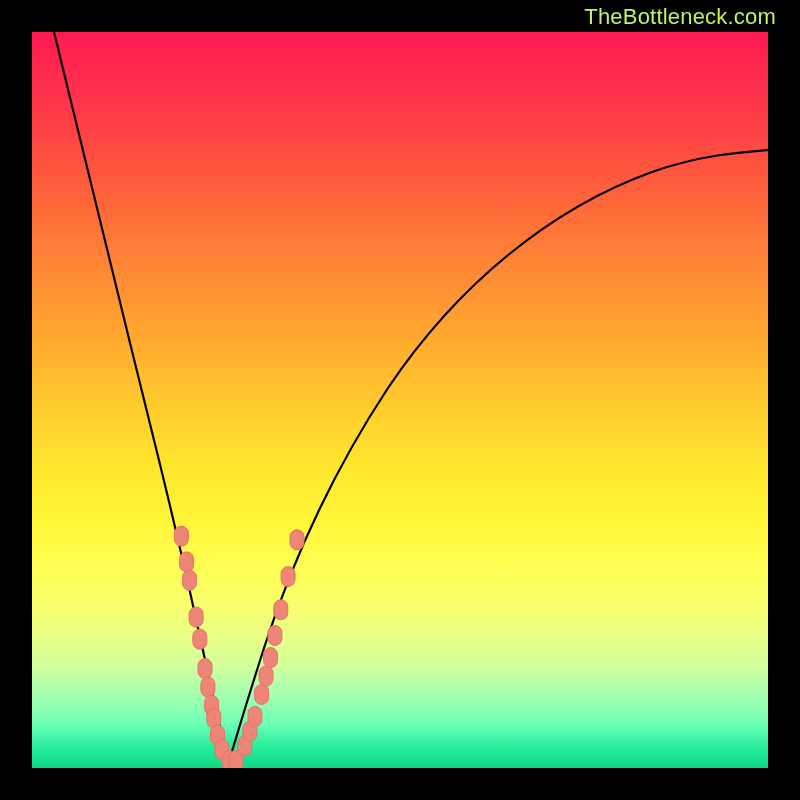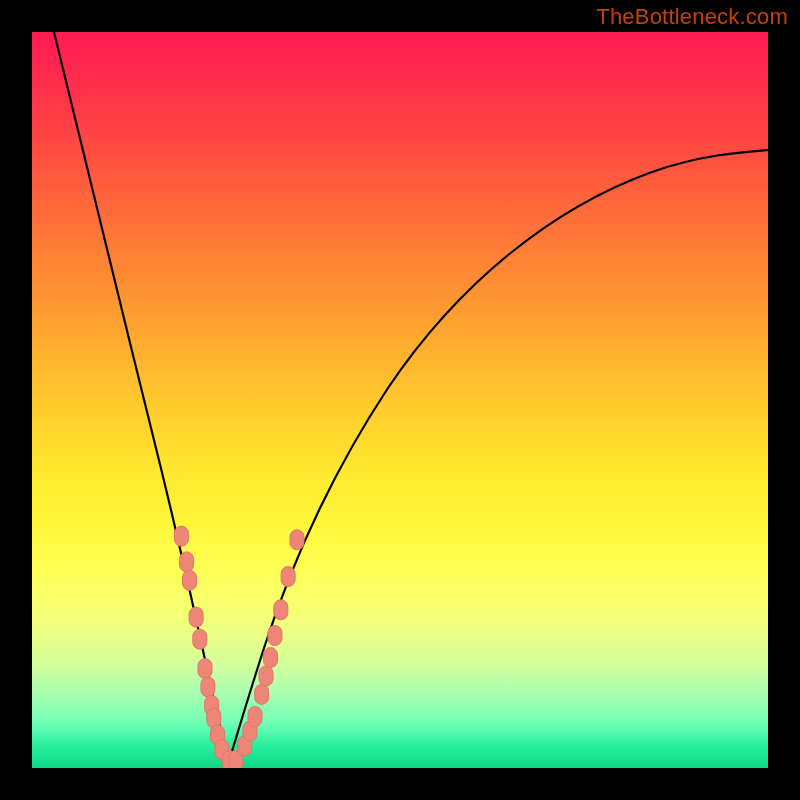--- a/index.html
+++ b/index.html
@@ -57,22 +57,22 @@
   svg.curve {
     position: absolute;
     left: 0;
     top: 0;
     width: 736px;
     height: 736px;
   }
   .watermark {
     position: absolute;
     top: 4px;
-    right: 12px;
-    color: #c2410c;
+    right: 24px;
+    color: #bef264;
     font-size: 22px;
     font-weight: 400;
     letter-spacing: 0.2px;
     user-select: none;
   }
 </style>
 </head>
 <body>
 
 <div class="frame">

